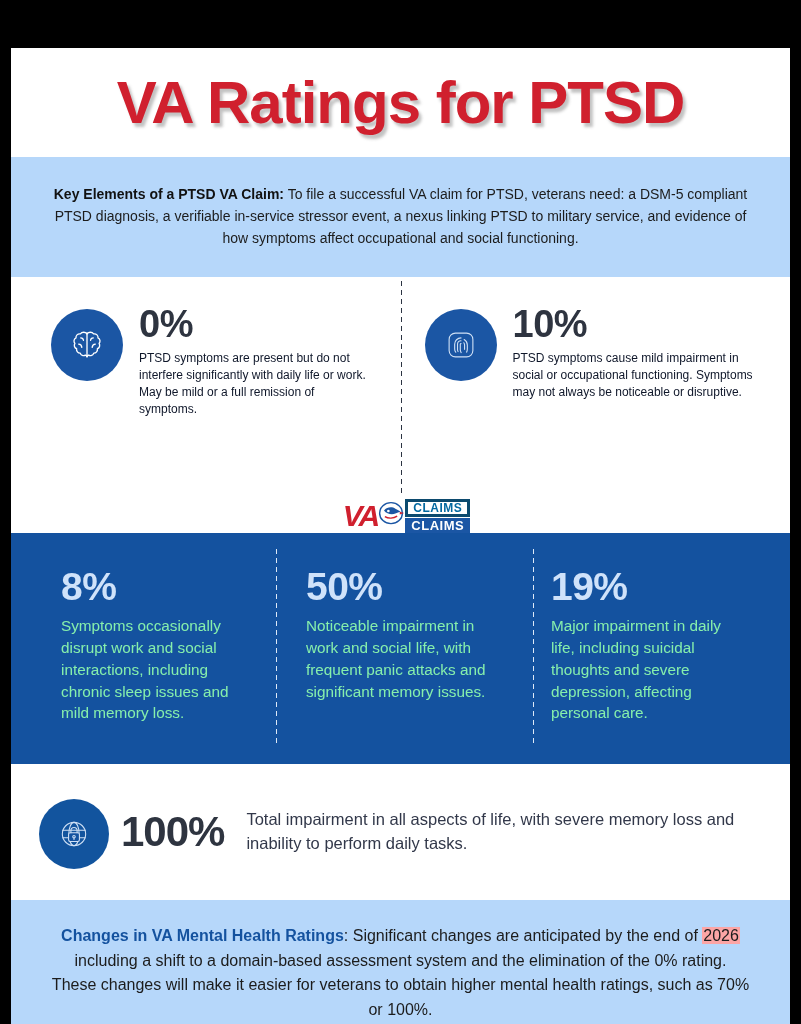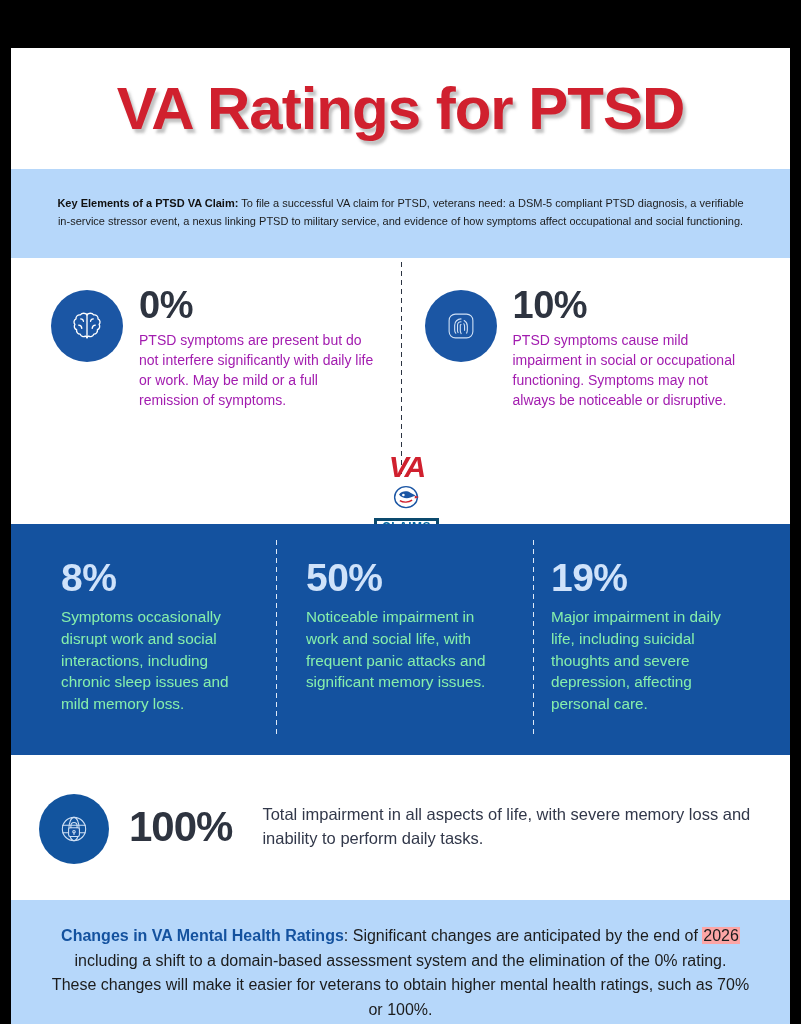--- a/index.html
+++ b/index.html
@@ -47,21 +47,21 @@
     white-space: nowrap;
   }
 
   
   .key-band {
     background: #B6D7FA;
     padding: 26px 40px 28px 40px;
     text-align: center;
   }
   .key-text {
-    font-size: 11px;
+    font-size: 14px;
     line-height: 1.58;
     color: #1c1c1c;
   }
   .key-text .lead {
     font-weight: bold;
     color: #111111;
   }
 
   
   .white-section {
@@ -102,23 +102,23 @@
   .pct-block { flex: 1 1 auto; min-width: 0; }
   .pct-light-head {
     font-size: 38px;
     font-weight: bold;
     color: #2E3440;
     line-height: 1.0;
     margin-bottom: 7px;
     letter-spacing: -0.5px;
   }
   .pct-light-body {
-    font-size: 14px;
+    font-size: 12px;
     line-height: 1.42;
-    color: #a21caf;
+    color: #0f172a;
   }
 
   .dot-divider-v {
     position: absolute;
     width: 3px;
     background-image: radial-gradient(#2b3342 42%, rgba(0,0,0,0) 46%);
     background-size: 3px 9px;
     background-repeat: repeat-y;
   }
   .dot-divider-v.white-mid {
@@ -134,21 +134,20 @@
     background: #ffffff;
     display: flex;
     align-items: center;
     justify-content: center;
   }
   .logo {
     display: flex;
     align-items: center;
     gap: 2px;
     transform: translateX(6px);
-    flex-direction: column;
   }
   .logo-va {
     font-size: 30px;
     font-weight: bold;
     font-style: italic;
     color: #D0202E;
     letter-spacing: -2px;
     line-height: 1;
   }
   .logo-eagle { margin: 0 -3px 0 -4px; }
@@ -203,21 +202,21 @@
     background-image: radial-gradient(#DDE9F8 42%, rgba(0,0,0,0) 46%); }
   .dot-divider-v.blue-b { left: 521px; top: 14px; height: 200px;
     background-image: radial-gradient(#DDE9F8 42%, rgba(0,0,0,0) 46%); }
 
   
   .total-band {
     background: #ffffff;
     display: flex;
     align-items: center;
     padding: 28px 26px 28px 28px;
-    gap: 16px;
+    gap: 8px;
     height: 160px;
   }
   .total-pct {
     font-size: 42px;
     font-weight: bold;
     color: #2E3440;
     letter-spacing: -1px;
     line-height: 1;
     white-space: nowrap;
     margin-left: 4px;

